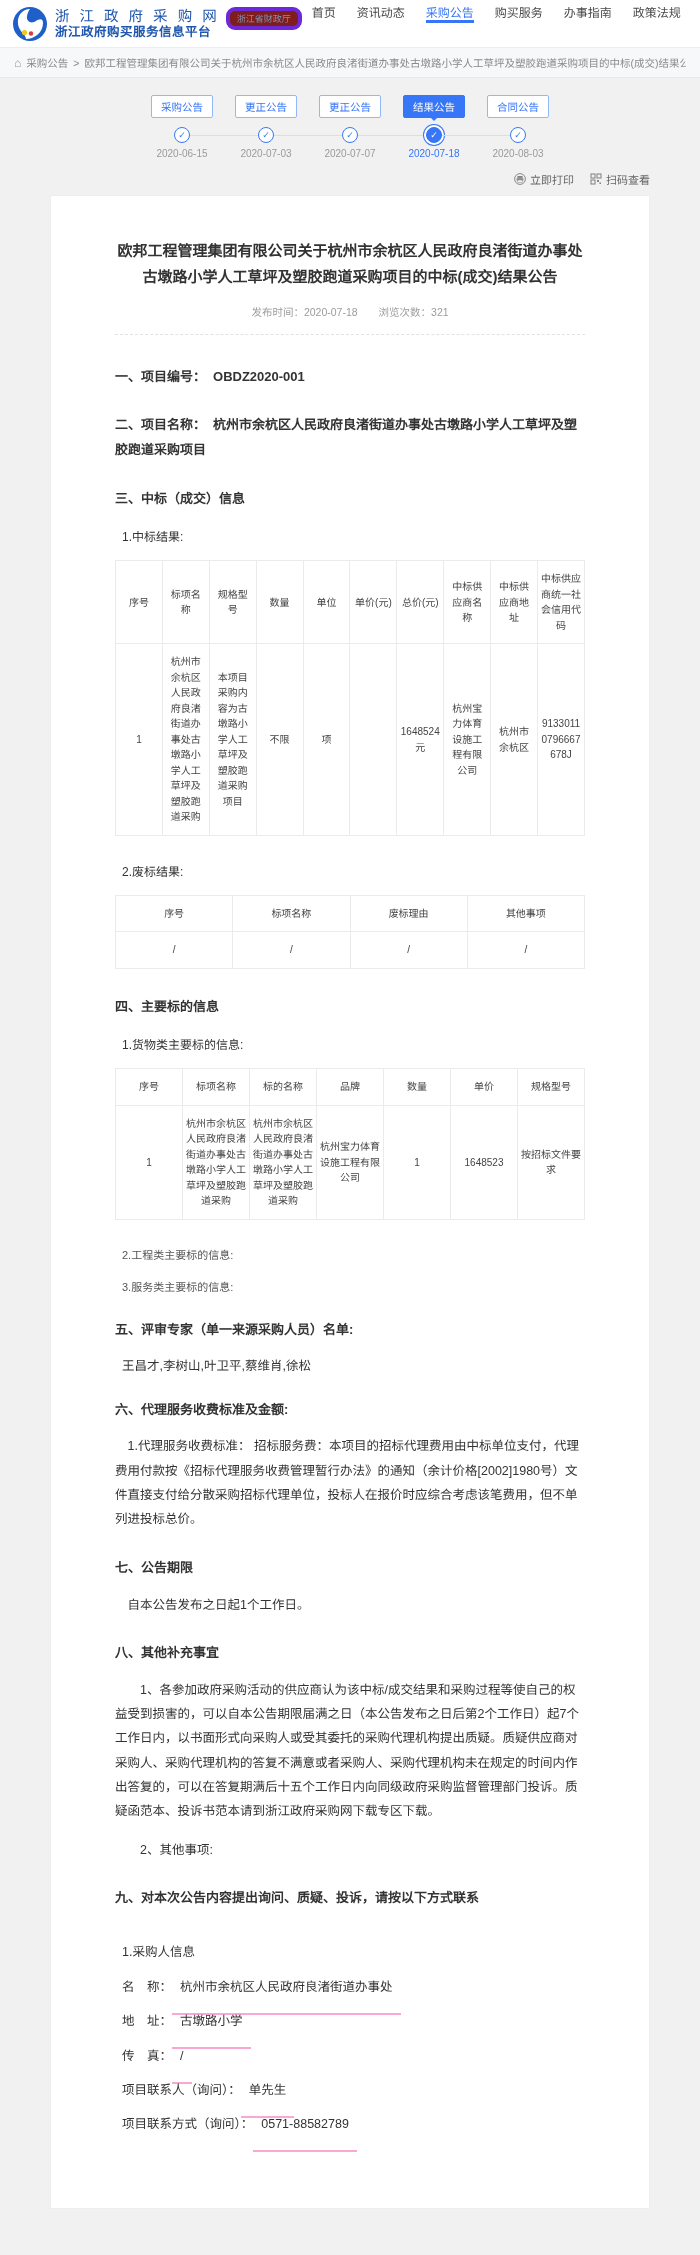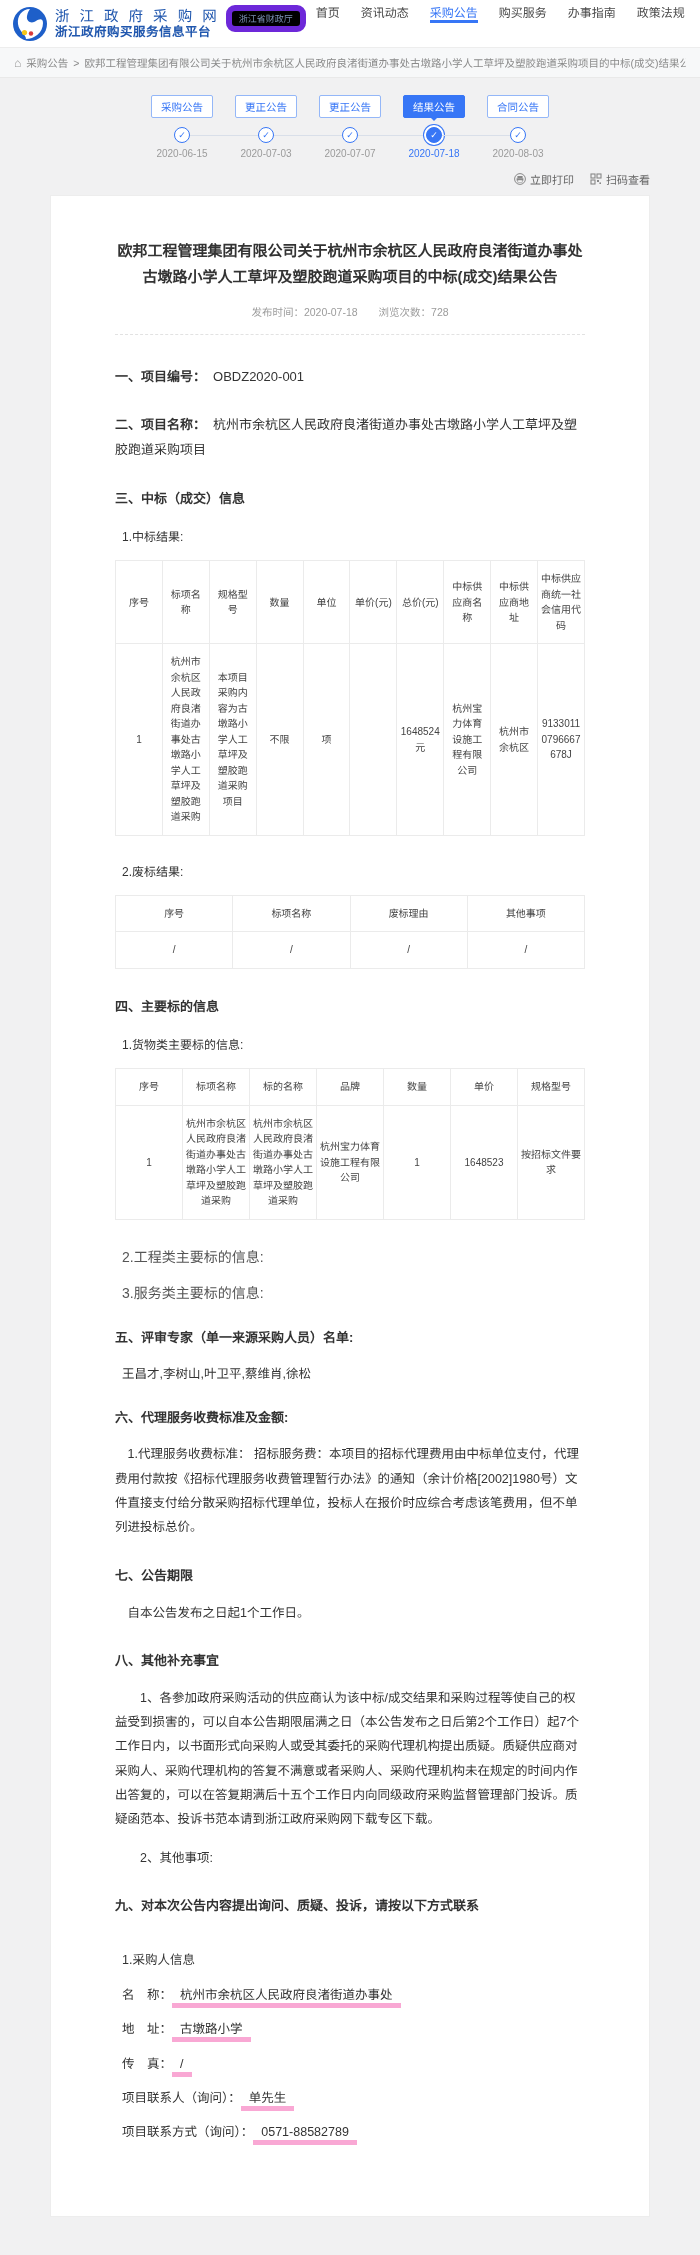--- a/index.html
+++ b/index.html
@@ -10,22 +10,22 @@
     background:#f1f1f2; color:#333; overflow-x:hidden;
   }
   
   .header { height:48px; background:#fff; display:flex; align-items:center;
     padding:0 0 0 12px; border-bottom:1px solid #ededed; white-space:nowrap; }
   .logo-wrap { display:flex; align-items:center; gap:7px; text-decoration:none; cursor:pointer; }
   .logo-circle { width:36px; height:36px; flex:none; }
   .logo-text { display:flex; flex-direction:column; line-height:1.25; }
   .lt1 { font-size:14.5px; font-weight:normal; color:var(--logo-blue); letter-spacing:3px; }
   .lt2 { font-size:12.5px; font-weight:bold; color:var(--logo-blue); letter-spacing:.5px; }
-  .badge { margin:-10px 0 0 6px; font-size:9px; color:#7d93b5; border:6px solid #6d28d9;
-    border-radius:9px; padding:1px 7px; background:#000000; flex:none; }
+  .badge { margin:-10px 0 0 6px; font-size:9px; color:#7d93b5; border:4px solid #6d28d9;
+    border-radius:9px; padding:1px 7px; background:#7f1d1d; flex:none; }
   .nav { margin-left:auto; display:flex; gap:21px; font-size:12px; color:#4a4a4a;
     height:48px; align-items:flex-start; overflow:hidden; padding-left:10px; }
   .nav-item { display:flex; align-items:center; border-bottom:3px solid transparent;
     padding-top:3px; cursor:pointer; text-decoration:none; color:#4a4a4a; flex:none; }
   .nav-item.active { color:var(--accent); border-bottom-color:var(--accent); }
   
   .breadcrumb { display:flex; align-items:center; gap:5px; padding:7px 14px;
     font-size:10.5px; color:#8a8a8a; background:#f7f8f9; border-bottom:1px solid #e9e9e9;
     white-space:nowrap; overflow:hidden; }
   .home-ico { font-size:12px; color:#999; }
@@ -55,36 +55,36 @@
   .action { display:flex; align-items:center; gap:4px; cursor:pointer; color:#666; text-decoration:none; }
   .action svg { display:block; }
   
   .card { background:#fff; margin:0 50px 26px; padding:42px 64px 60px; border:1px solid #ededed; }
   .title { font-size:15px; font-weight:bold; text-align:center; line-height:1.75; color:#333;
     margin:0 auto; max-width:480px; }
   .meta { text-align:center; font-size:10.5px; color:#9c9c9c; margin:13px 0 15px; }
   .meta span.pair { margin:0 9px; }
   .divider { border-bottom:1px dashed #e2e2e2; margin-bottom:30px; }
   .sec { font-size:13px; font-weight:bold; color:#333; margin:24px 0 12px; line-height:1.9; }
-  .sec .val { font-weight:normal; margin-left:7px; }
+  .sec .val { font-weight:bold; margin-left:7px; }
   .sub { font-size:12px; color:#333; margin:16px 0 8px; padding-left:7px; }
-  .sub.muted { font-size:14px; color:#555; margin:16px 0; }
+  .sub.muted { font-size:11px; color:#555; margin:16px 0; }
   .data-table { width:100%; border-collapse:collapse; table-layout:fixed; margin:16px 0 26px; }
   .data-table th, .data-table td { border:1px solid #ebebeb; font-weight:normal; font-size:10px;
     color:#444; text-align:center; vertical-align:middle; padding:10px 3px; line-height:1.55;
     word-break:break-all; background:#fff; }
   .para { font-size:12.5px; line-height:1.95; color:#333; margin:10px 0 14px; }
   .indent1 { text-indent:1em; }
   .indent2 { text-indent:2em; }
   .plain { font-size:12.5px; color:#333; margin:8px 0 14px; padding-left:7px; }
   
   .contact-group { margin:30px 0 6px; }
   .contact-title { font-size:12.5px; color:#333; margin-bottom:10px; padding-left:7px; }
   .contact-line { font-size:12.5px; color:#333; line-height:2.75; padding-left:7px; }
-  .contact-value { border-bottom:5px solid #f9a8d4; padding:0 8px 1px; }
+  .contact-value { border-bottom:2px solid #f9a8d4; padding:0 8px 19px; }
 </style>
 </head>
 <body>
 
 <div class="page">
 
   <header class="header">
     <a class="logo-wrap">
       <span class="logo-circle">
         <svg viewBox="0 0 36 36" width="36" height="36">
@@ -171,21 +171,21 @@
           </svg>
       </span>
       <span>扫码查看</span>
     </a>
   </div>
 
   <main class="card">
     <h1 class="title">欧邦工程管理集团有限公司关于杭州市余杭区人民政府良渚街道办事处古墩路小学人工草坪及塑胶跑道采购项目的中标(成交)结果公告</h1>
     <div class="meta">
       <span class="pair"><span>发布时间：</span><span>2020-07-18</span></span>
-      <span class="pair"><span>浏览次数：</span><span>728</span></span>
+      <span class="pair"><span>浏览次数：</span><span>321</span></span>
     </div>
     <div class="divider"></div>
 
     <h2 class="sec"><span>一、项目编号：</span><span class="val">OBDZ2020-001</span></h2>
 
     <h2 class="sec"><span>二、项目名称：</span><span class="val">杭州市余杭区人民政府良渚街道办事处古墩路小学人工草坪及塑胶跑道采购项目</span></h2>
 
     <h2 class="sec">三、中标（成交）信息</h2>
     <div class="sub">1.中标结果:</div>
     <div data-table="article.tables.award">

